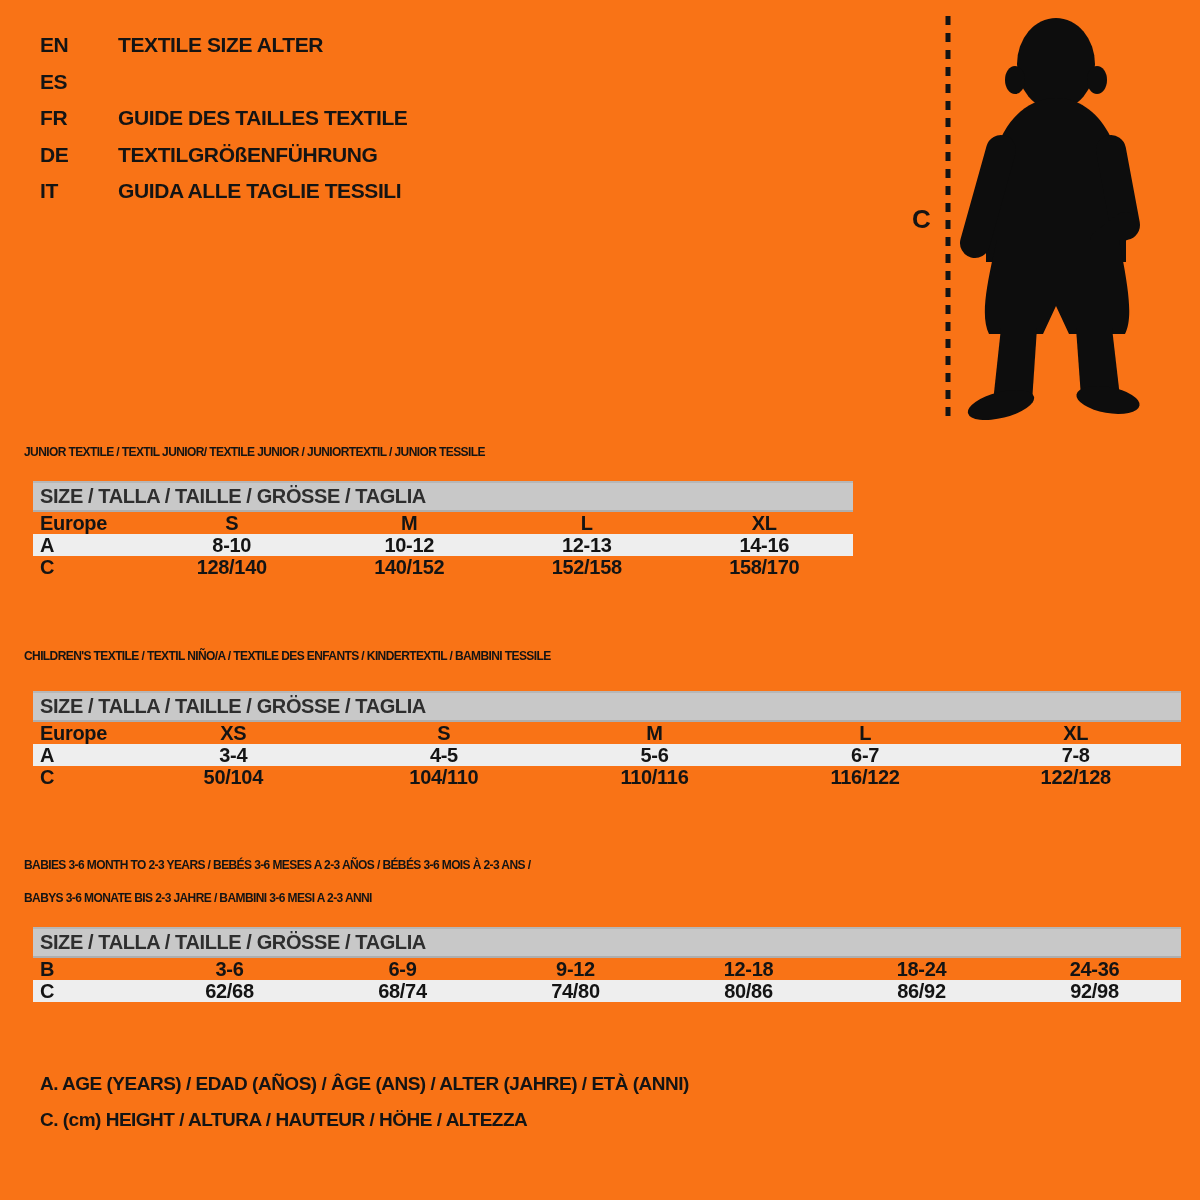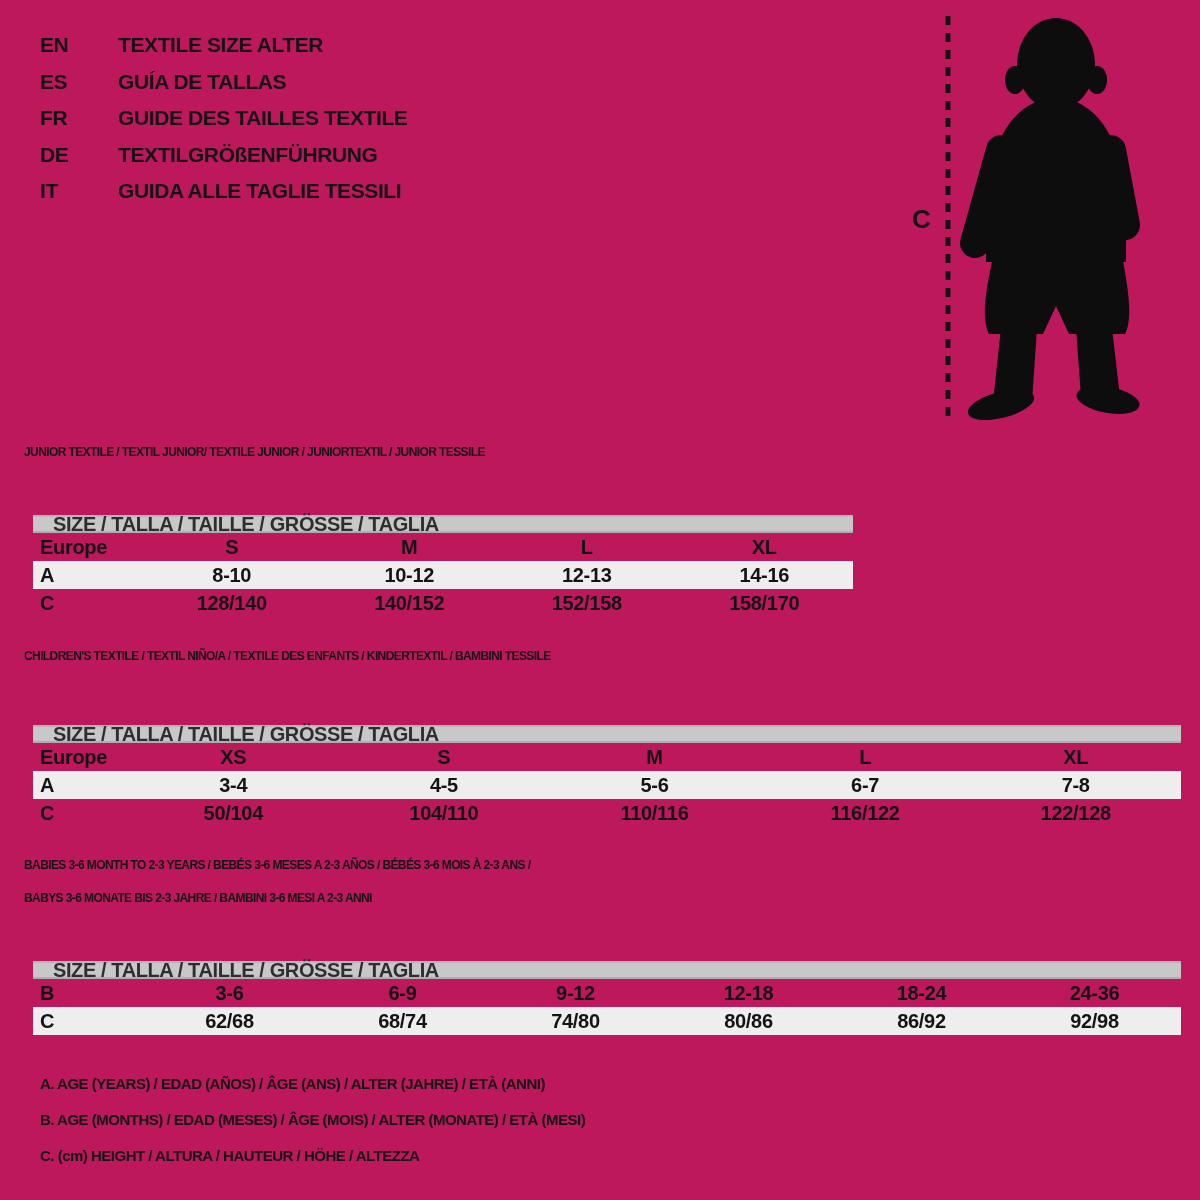--- a/index.html
+++ b/index.html
@@ -1,20 +1,20 @@
 <!DOCTYPE html>
 <html><head>
 <meta charset="utf-8">
 <style>
   * { margin:0; padding:0; box-sizing:border-box; }
   html,body { background:#ffffff; }
   .canvas {
     position:relative;
     width:1200px; height:1200px;
-    background:#be185d;
+    background:#f97316;
     font-family:"Liberation Sans", sans-serif;
     font-weight:bold;
     color:#141414;
     overflow:hidden;
   }
 
   
   .lang-block { position:absolute; left:40px; top:27px; }
   .lang-row { display:flex; line-height:36.5px; font-size:21px; letter-spacing:-0.4px; }
   .lang-code { width:78px; }
@@ -34,53 +34,52 @@
     white-space:nowrap;
   }
 
   
   .tbl { position:absolute; left:33px; }
   .tbl-junior   { top:481px; width:820px; }
   .tbl-children { top:691px; width:1148px; }
   .tbl-babies   { top:927px; width:1148px; }
 
   .sizebar {
-    height:18px; background:#c8c8c8;
+    height:31px; background:#c8c8c8;
     border-top:2px solid #b7b7b7; border-bottom:2px solid #aeaeae;
     color:#2e2e2e; font-size:20px; letter-spacing:-0.4px;
-    display:flex; align-items:center; padding-left:20px;margin-top:34px;
+    display:flex; align-items:center; padding-left:7px;
   }
   .trow {
     display:grid; align-items:center;
-    height:28px; font-size:20px; letter-spacing:-0.3px;
+    height:22px; font-size:20px; letter-spacing:-0.3px;
   }
   .cols4 { grid-template-columns:110px repeat(4,1fr); }
   .cols5 { grid-template-columns:95px  repeat(5,1fr); }
   .cols6 { grid-template-columns:110px repeat(6,1fr); }
   .trow .rl  { padding-left:7px; text-align:left; }
   .trow .val { text-align:center; }
   .shaded { background:#eeeeee; }
 
   
   .footnotes { position:absolute; left:40px; top:1066px; }
-  .footnote { font-size:15px; letter-spacing:-0.5px; line-height:36px; white-space:nowrap; }
+  .footnote { font-size:19px; letter-spacing:-0.5px; line-height:36px; white-space:nowrap; }
 </style>
 </head>
 <body>
 
 <div class="canvas">
 
   <div class="lang-block">
     <div class="lang-row">
       <span class="lang-code">EN</span>
       <span class="lang-title">TEXTILE SIZE ALTER</span>
     </div>
     <div class="lang-row">
       <span class="lang-code">ES</span>
-      <span class="lang-title">GUÍA DE TALLAS</span>
     </div>
     <div class="lang-row">
       <span class="lang-code">FR</span>
       <span class="lang-title">GUIDE DES TAILLES TEXTILE</span>
     </div>
     <div class="lang-row">
       <span class="lang-code">DE</span>
       <span class="lang-title">TEXTILGRÖßENFÜHRUNG</span>
     </div>
     <div class="lang-row">
@@ -193,17 +192,16 @@
       <span class="val">68/74</span>
       <span class="val">74/80</span>
       <span class="val">80/86</span>
       <span class="val">86/92</span>
       <span class="val">92/98</span>
     </div>
   </div>
 
   <div class="footnotes">
     <div class="footnote">A. AGE (YEARS) / EDAD (AÑOS) / ÂGE (ANS) / ALTER (JAHRE) / ETÀ (ANNI)</div>
-    <div class="footnote">B. AGE (MONTHS) / EDAD (MESES) / ÂGE (MOIS) / ALTER (MONATE) / ETÀ (MESI)</div>
     <div class="footnote">C. (cm) HEIGHT / ALTURA / HAUTEUR / HÖHE / ALTEZZA</div>
   </div>
 
 </div>
 
 </body></html>

